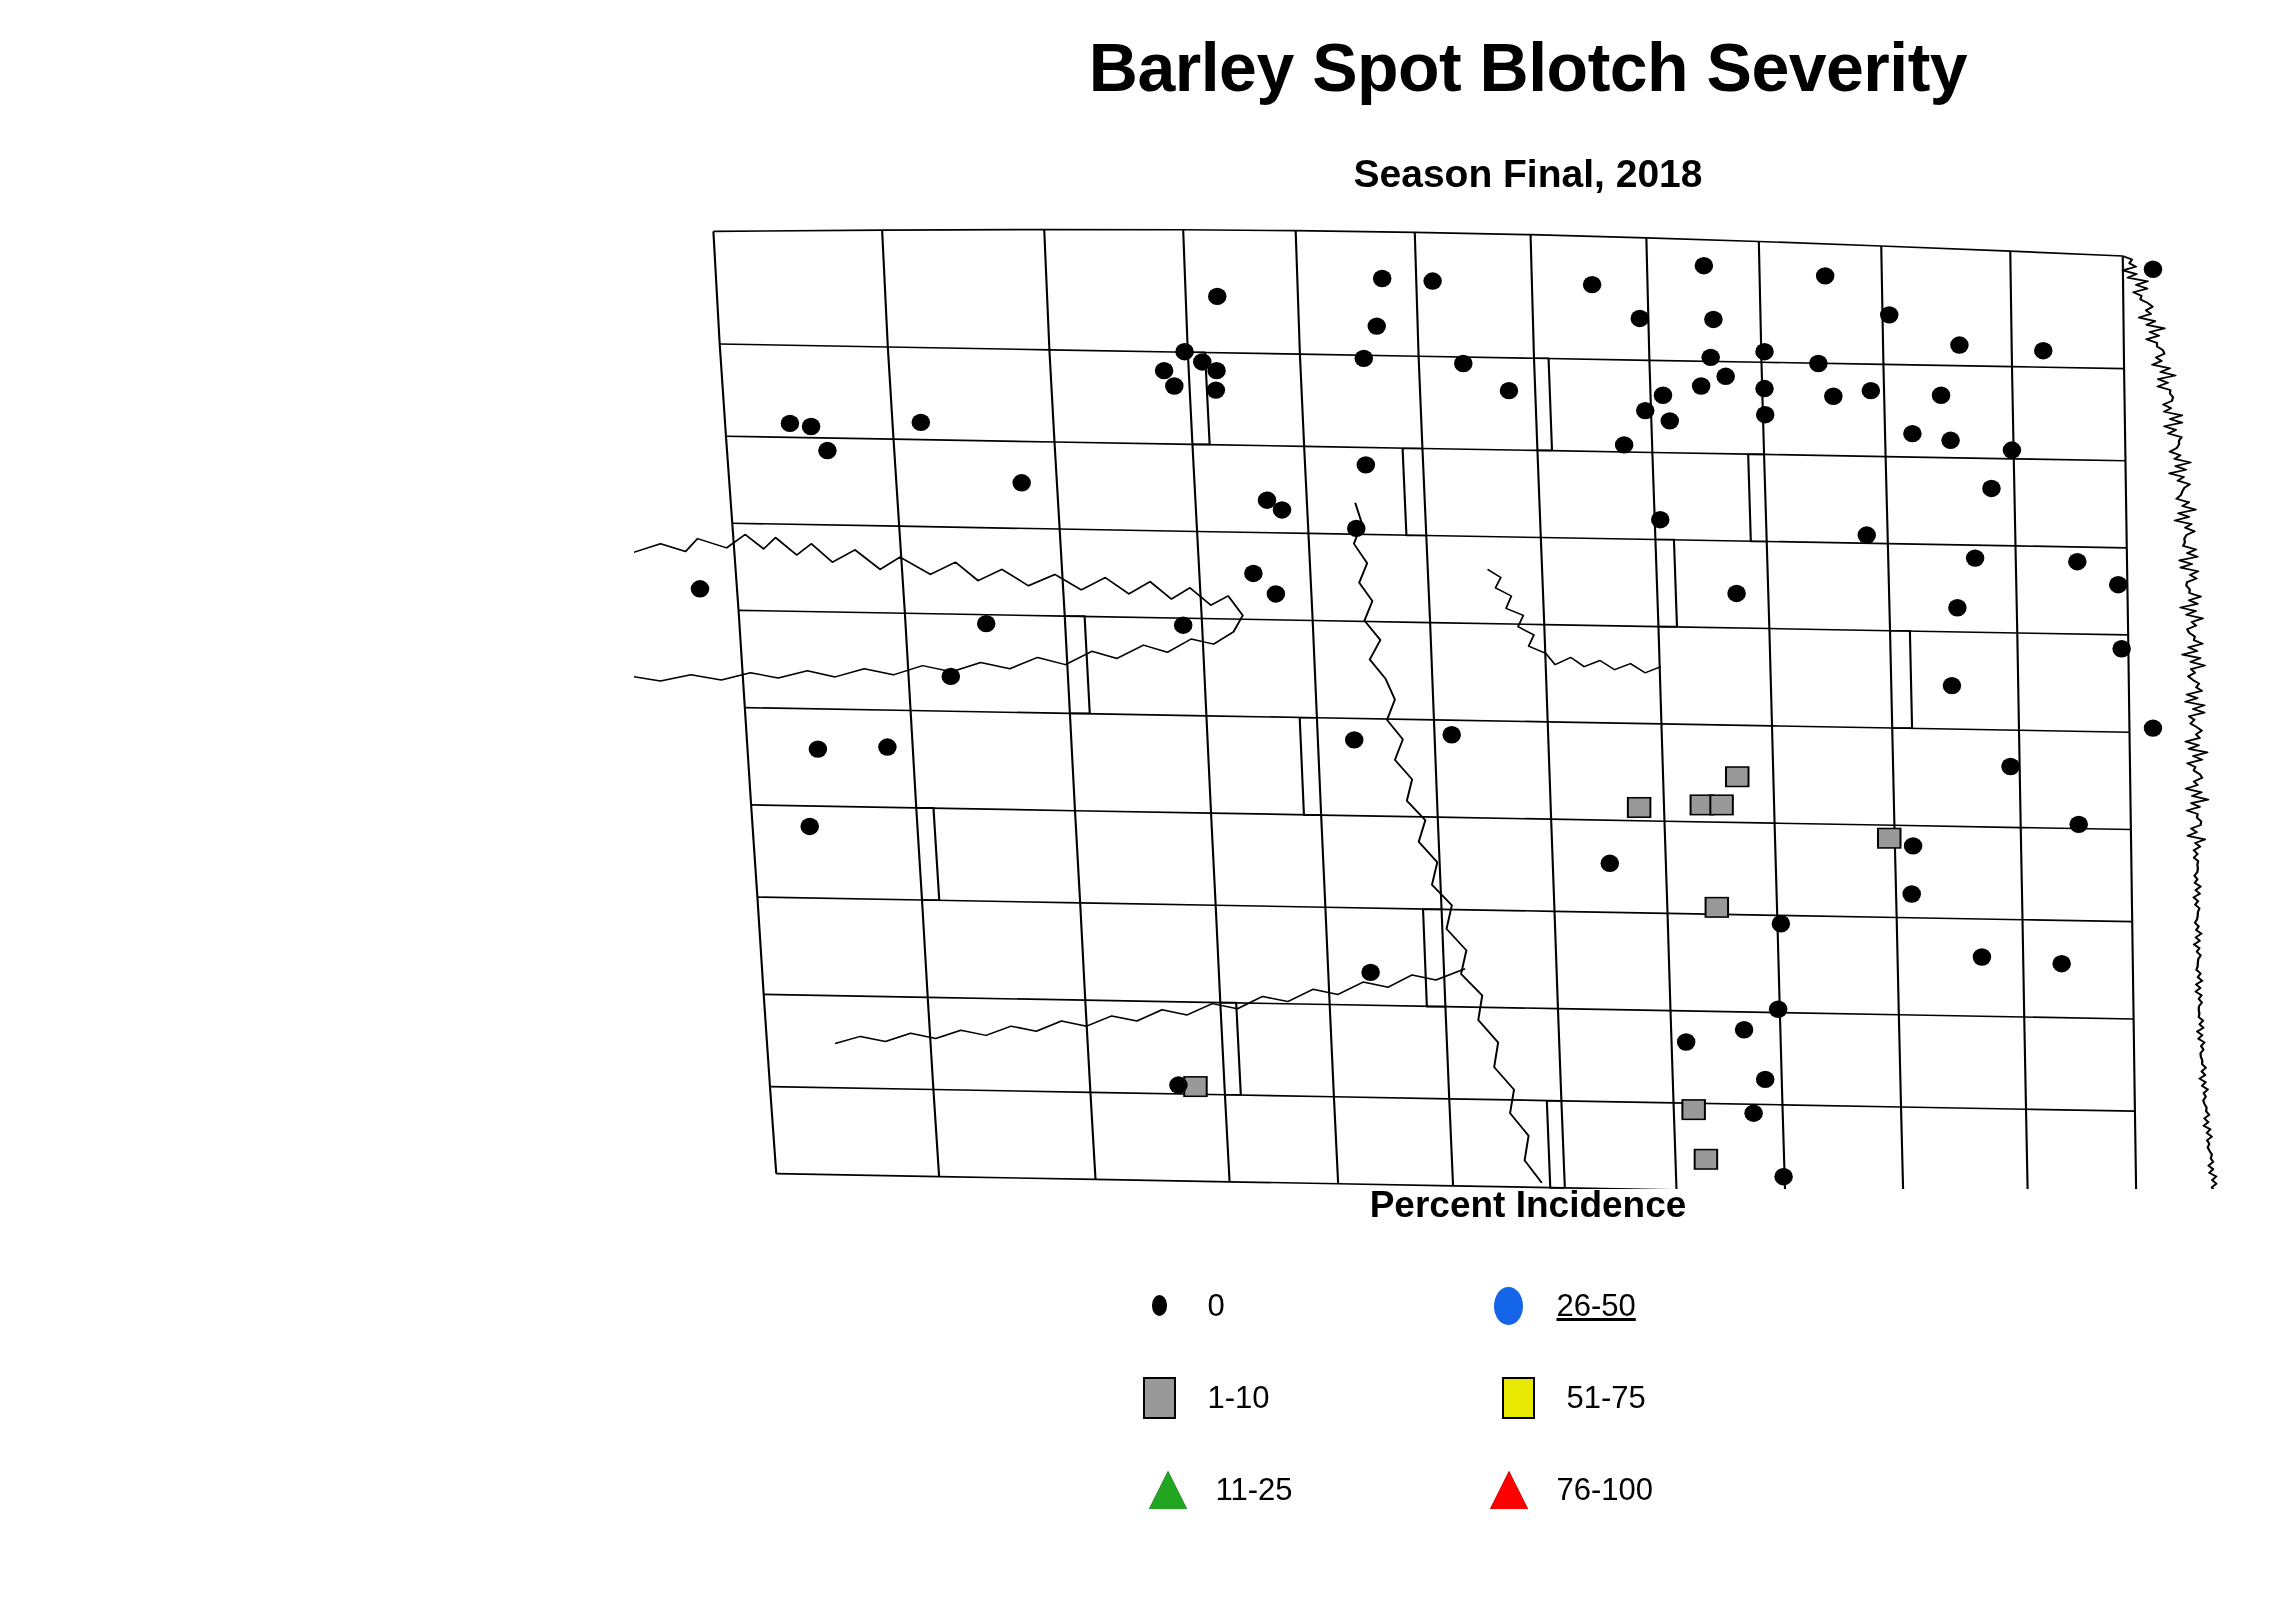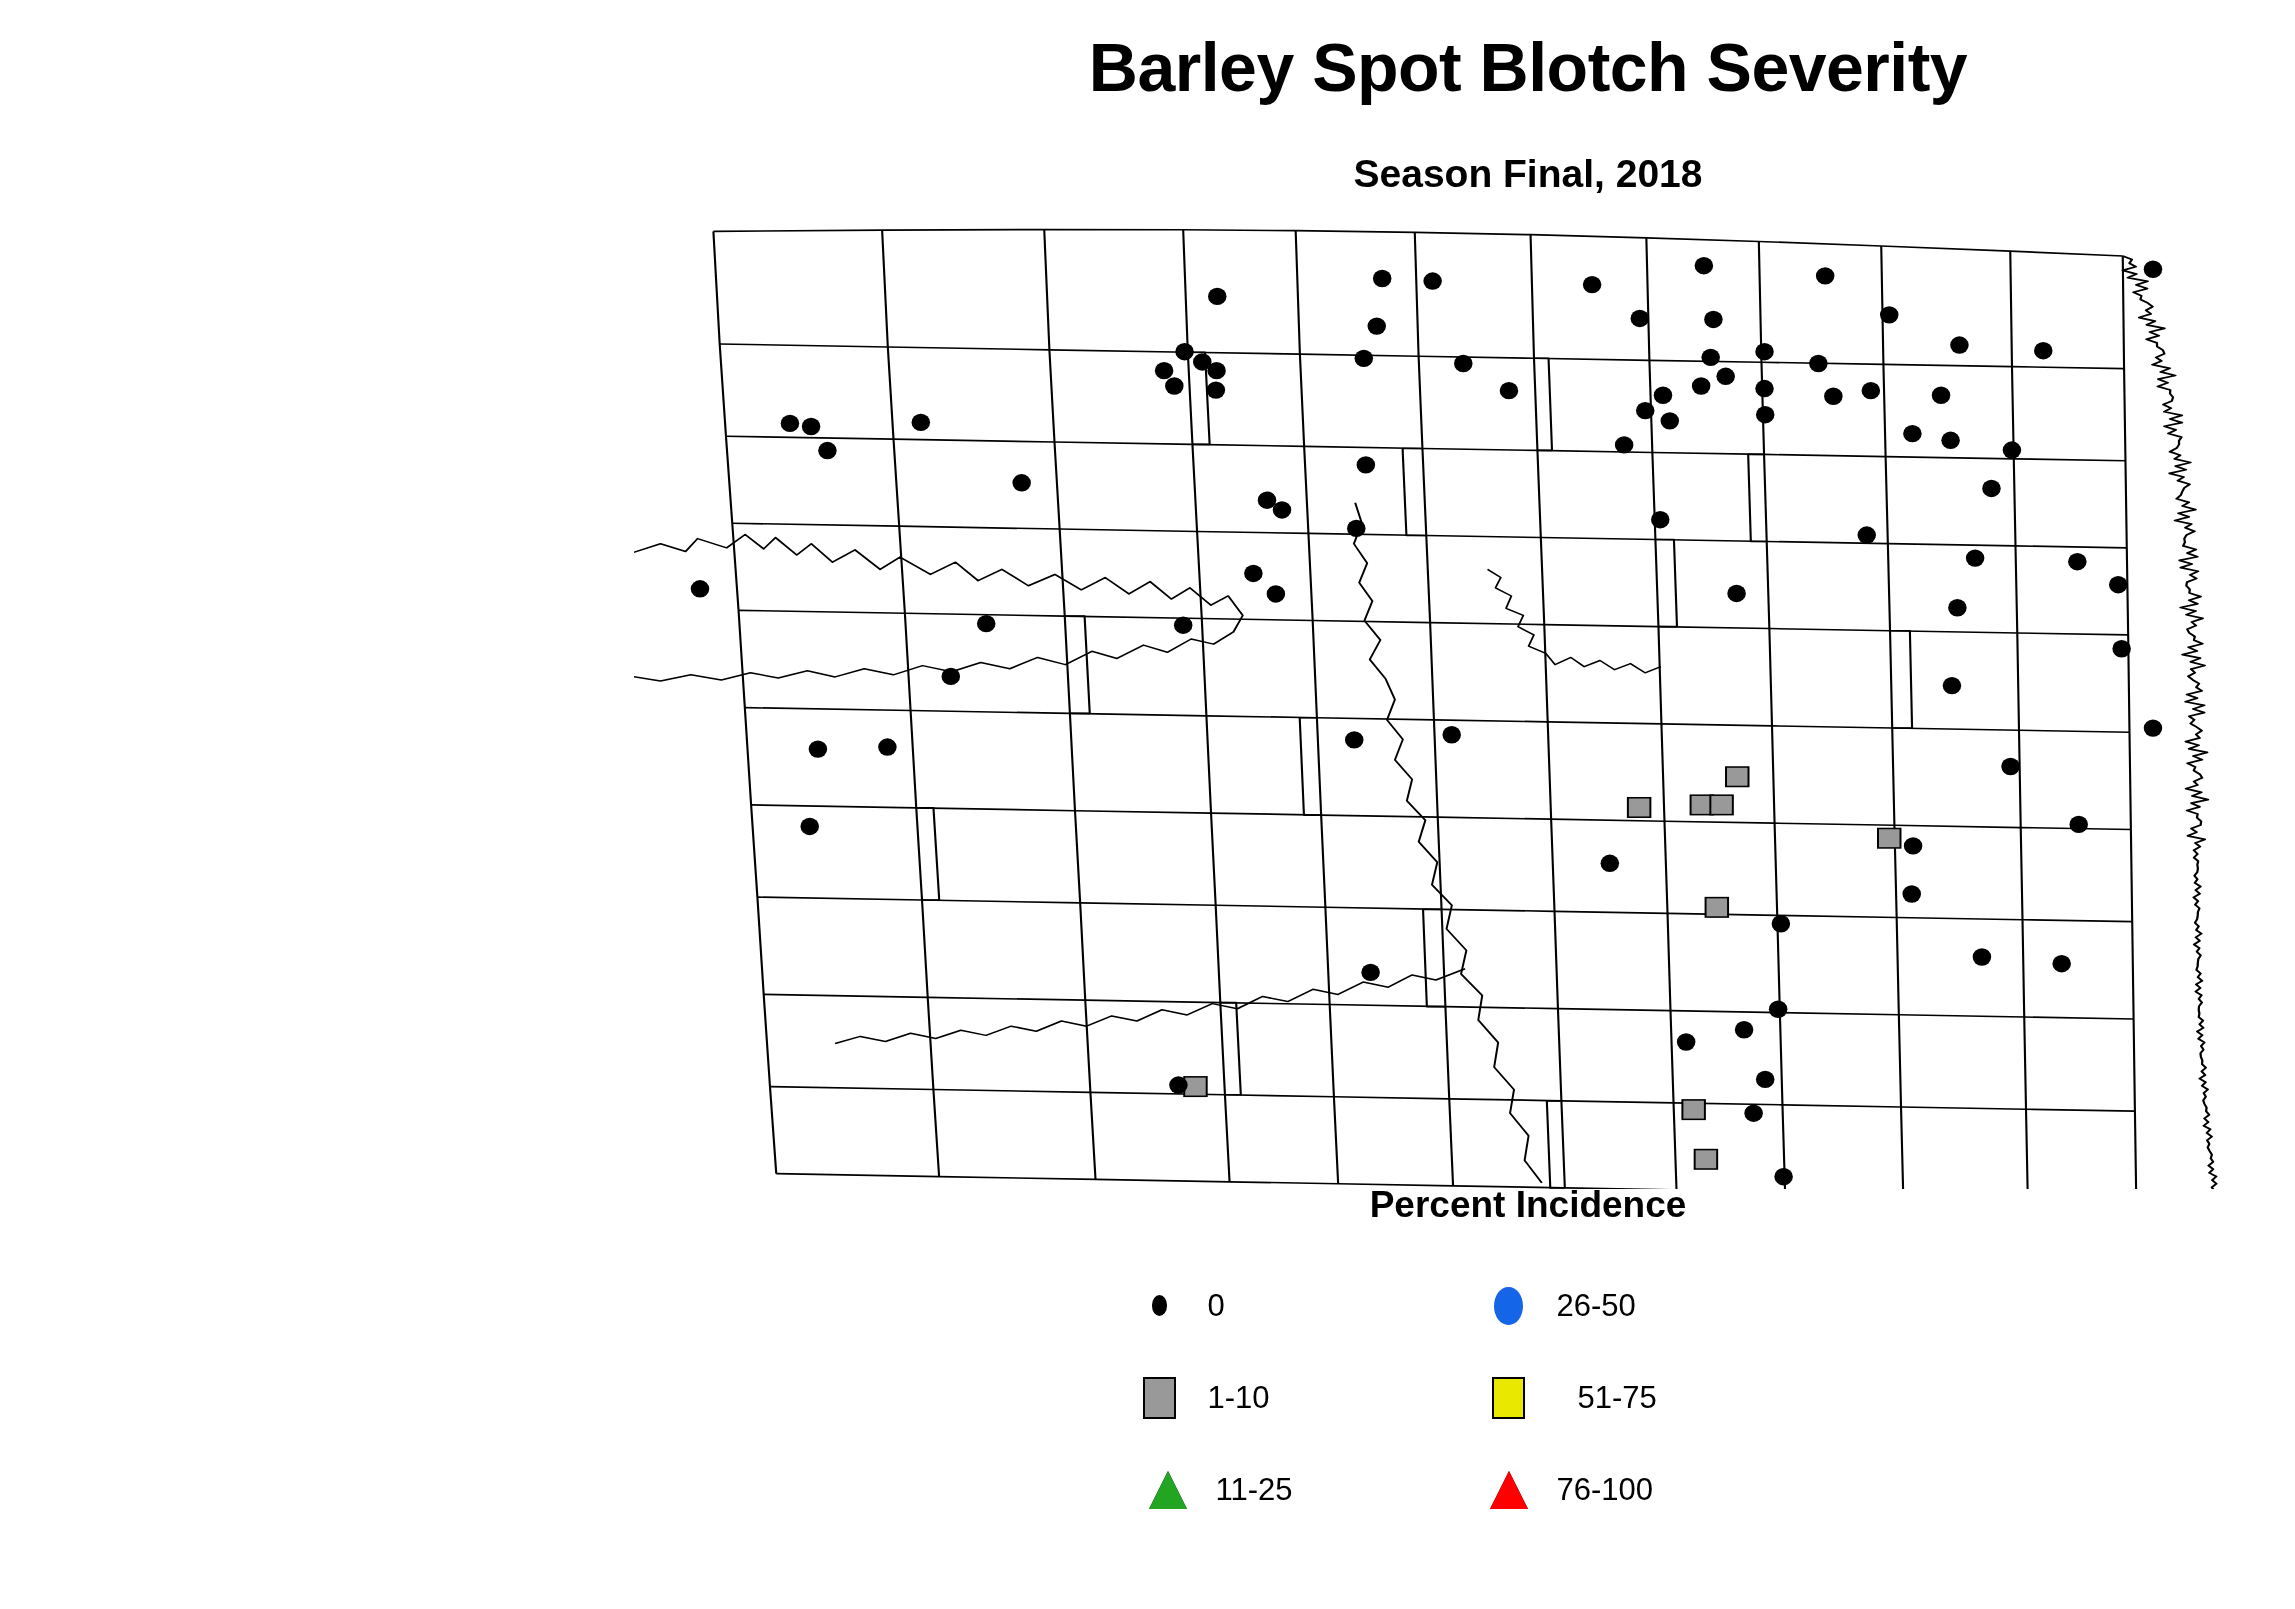--- a/index.html
+++ b/index.html
@@ -200,27 +200,27 @@
           <span class="sym-sq" style="width: 28.5px; height: 38px; background: rgb(153, 153, 153);"></span>
         </span>
         <span class="lg-label">1-10</span>
       </div>
       <div class="lg-item" style="left: 8px; top: 184px;">
         <span class="lg-sym">
           <span class="sym-tri" style="border-bottom: 38px solid rgb(34, 166, 34); filter: drop-shadow(rgb(0, 0, 0) 0px 0px 0px); position: relative; border-left-width: 19px; border-right-width: 19px;"></span>
         </span>
         <span class="lg-label">11-25</span>
       </div>
-      <div class="lg-item" style="left: 349px; top: 0px;">
+      <div class="lg-item" style="left: 349px; top: 0px; text-decoration: underline;">
         <span class="lg-sym">
           <span class="sym-circle" style="width: 28.5px; height: 38px; background: rgb(21, 101, 232);"></span>
         </span>
         <span class="lg-label">26-50</span>
       </div>
-      <div class="lg-item" style="left: 349px; top: 92px; gap: 21px;">
+      <div class="lg-item" style="left: 359px; top: 92px;">
         <span class="lg-sym">
           <span class="sym-sq" style="width: 28.5px; height: 38px; background: rgb(232, 232, 0);"></span>
         </span>
         <span class="lg-label">51-75</span>
       </div>
       <div class="lg-item" style="left: 349px; top: 184px; align-items: center;">
         <span class="lg-sym">
           <span class="sym-tri" style="border-bottom: 38px solid rgb(255, 0, 0); filter: drop-shadow(rgb(0, 0, 0) 0px 0px 0px); position: relative; border-left-width: 19px; border-right-width: 19px;"></span>
         </span>
         <span class="lg-label">76-100</span>

